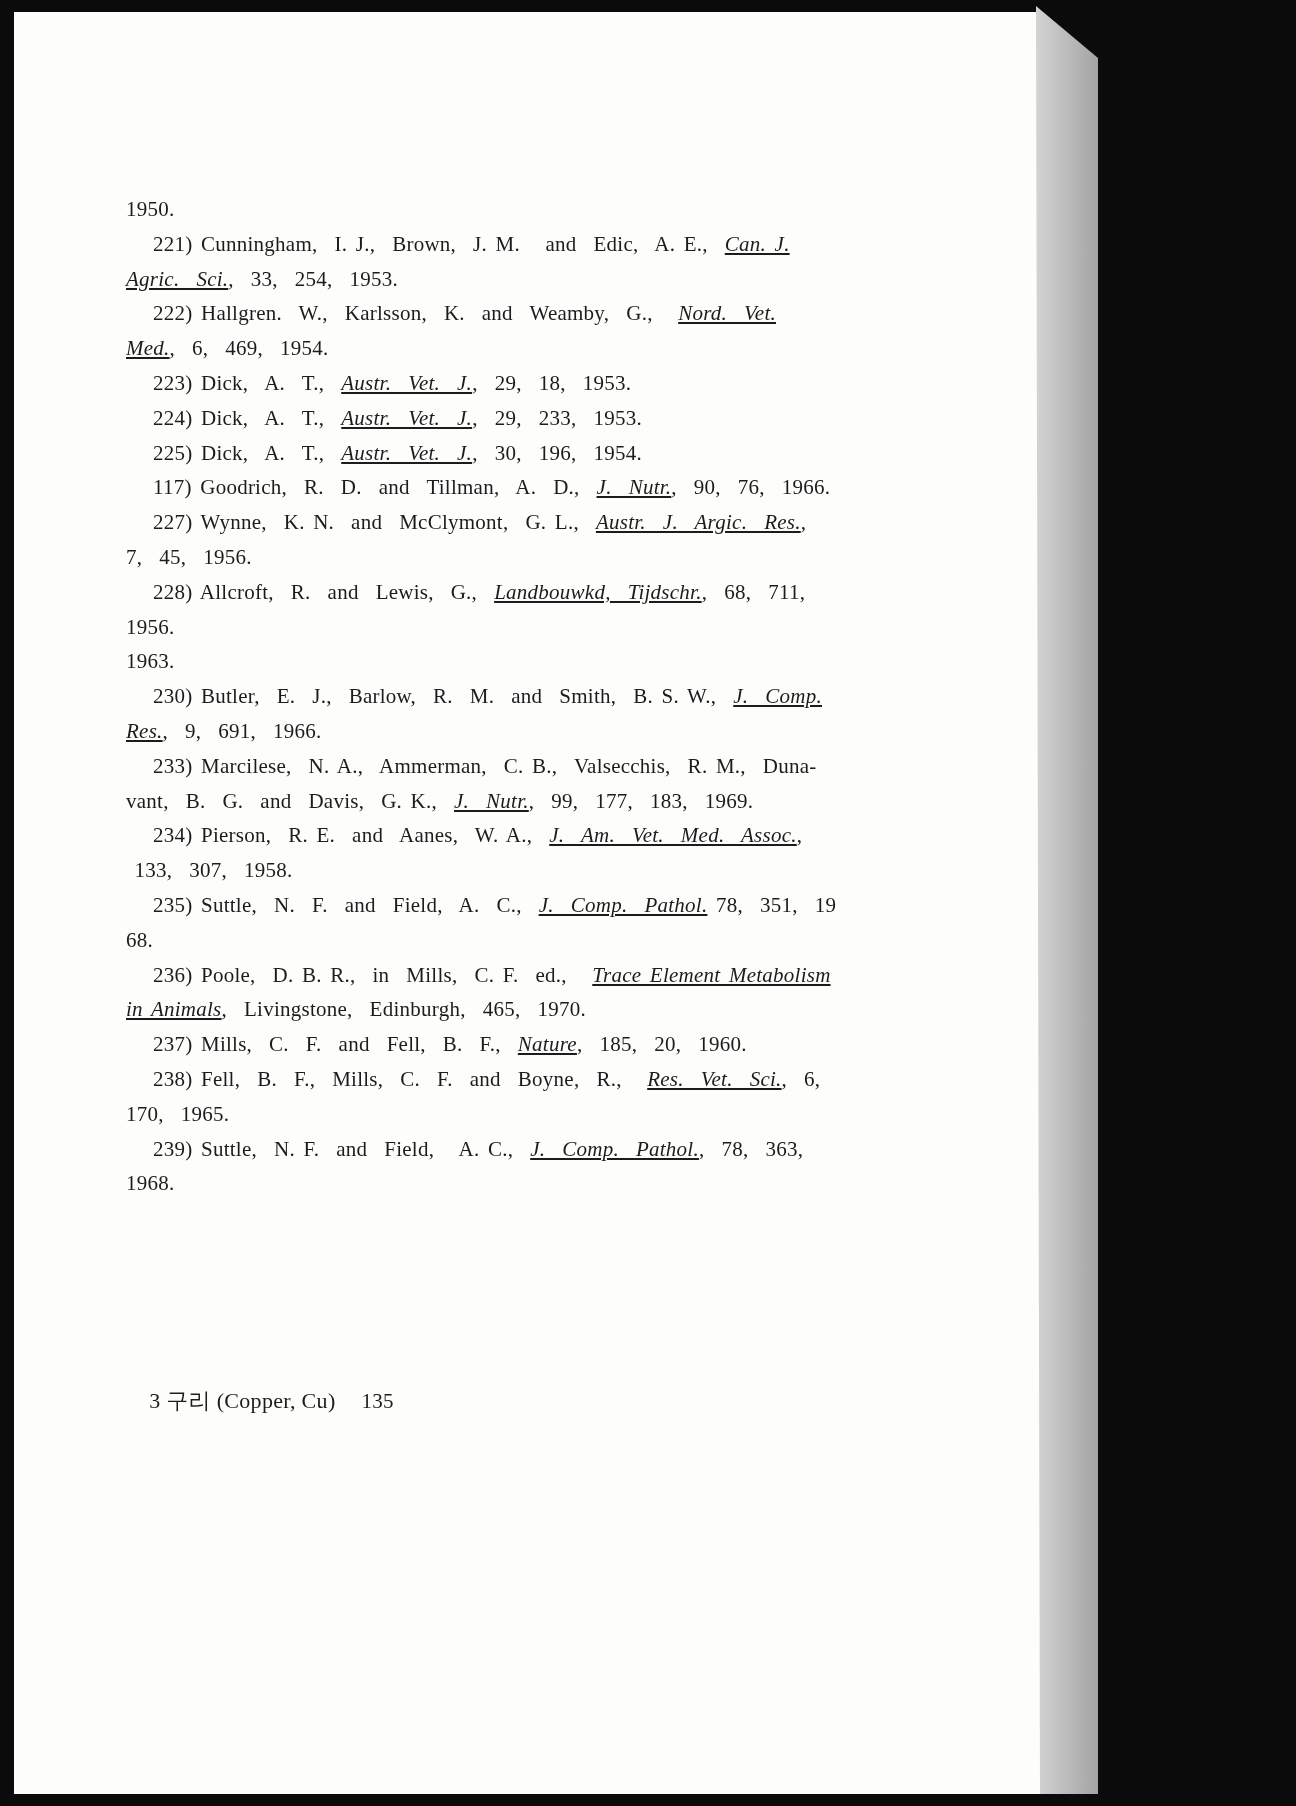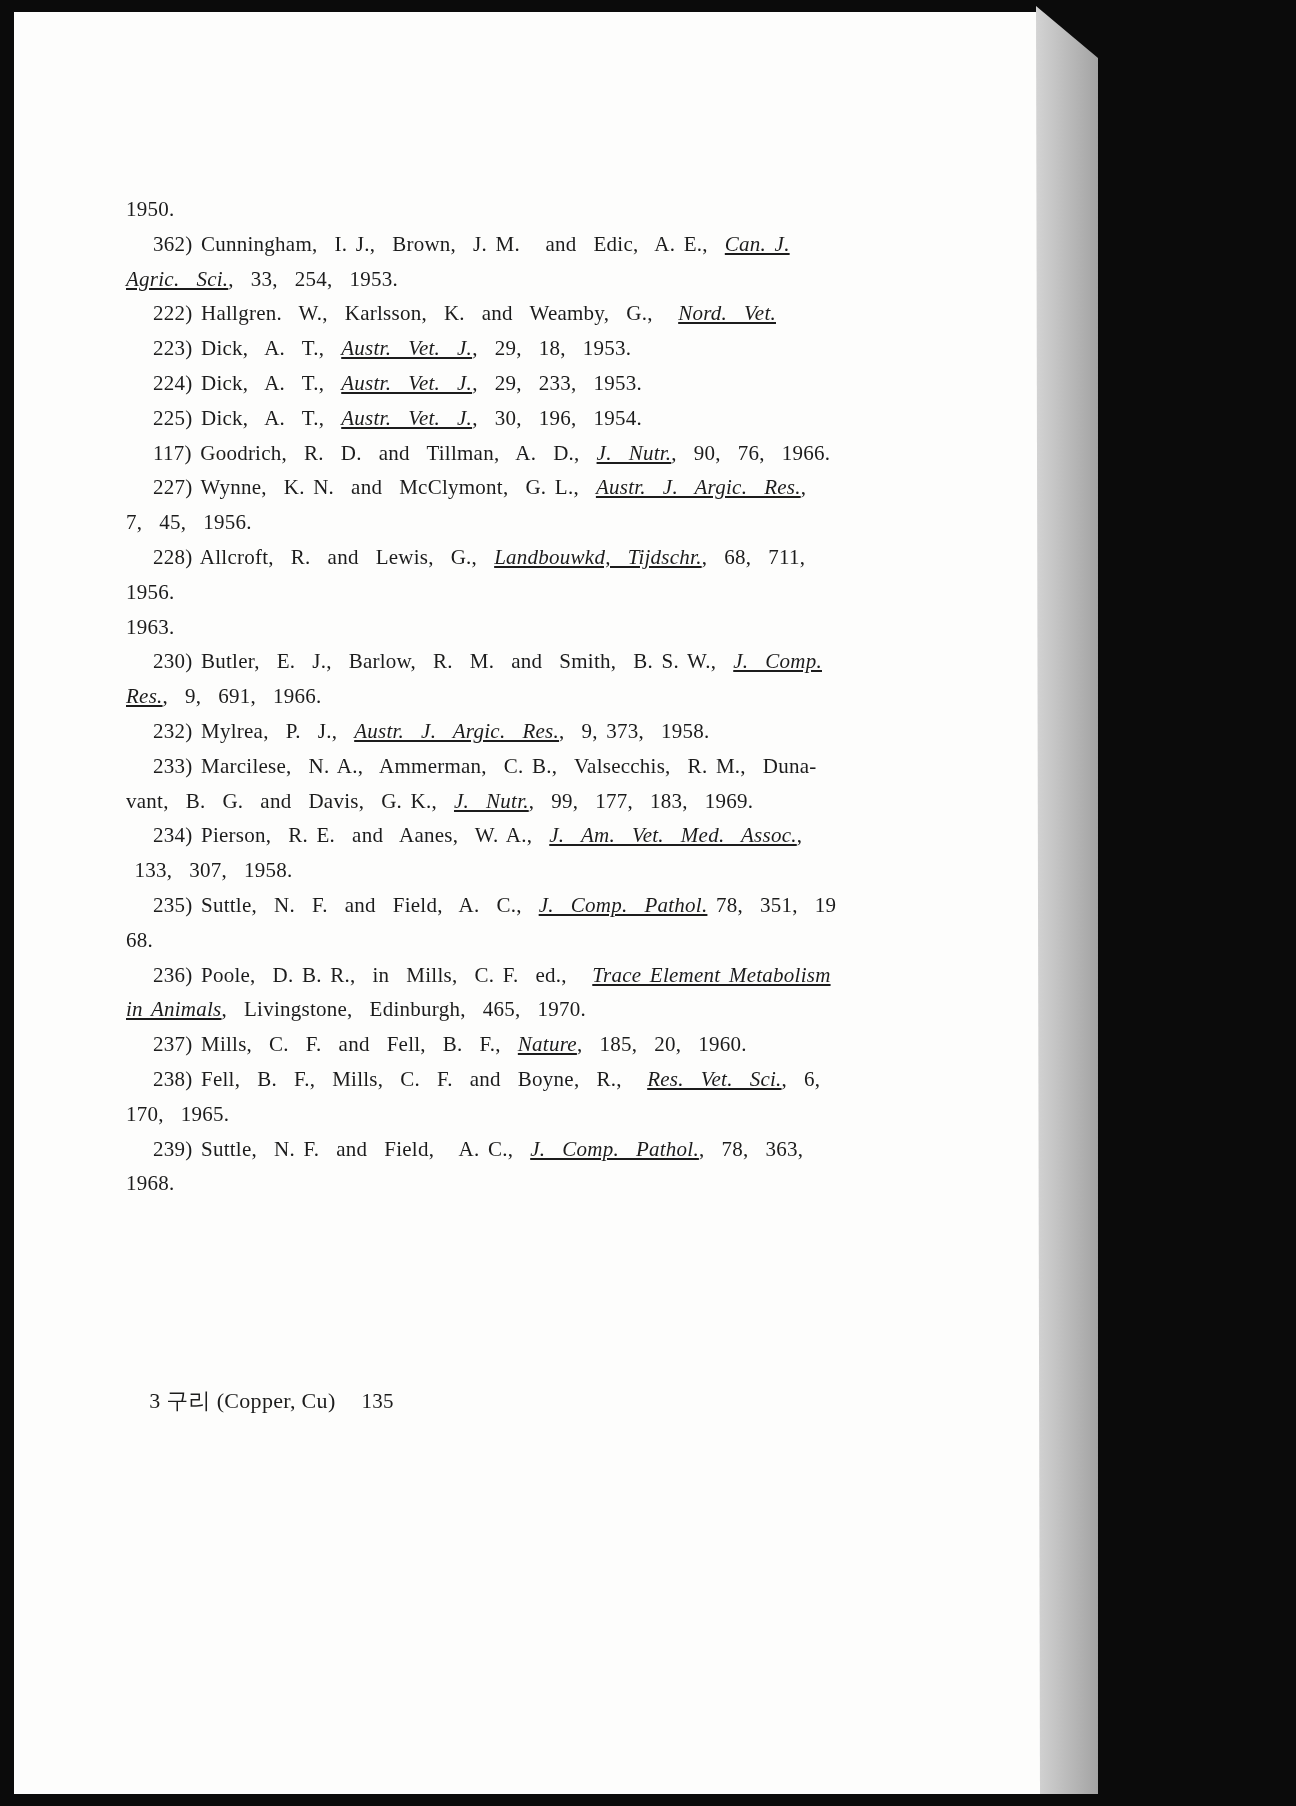--- a/index.html
+++ b/index.html
@@ -73,35 +73,35 @@
 </style>
 </head>
 <body>
 
 <div class="scan">
   <div class="sheet"></div>
   <div class="fore-edge"></div>
 
   <div class="textblock">
       <div class="line"><span>1950.</span></div>
-      <div class="line indent"><span>362) Cunningham,  I. J.,  Brown,  J. M.   and  Edic,  A. E.,  </span><span class="it">Can. J.</span></div>
+      <div class="line indent"><span>221) Cunningham,  I. J.,  Brown,  J. M.   and  Edic,  A. E.,  </span><span class="it">Can. J.</span></div>
       <div class="line"><span class="it">Agric.  Sci.</span><span>,  33,  254,  1953.</span></div>
       <div class="line indent"><span>222) Hallgren.  W.,  Karlsson,  K.  and  Weamby,  G.,   </span><span class="it">Nord.  Vet.</span></div>
+      <div class="line"><span class="it">Med.</span><span>,  6,  469,  1954.</span></div>
       <div class="line indent"><span>223) Dick,  A.  T.,  </span><span class="it">Austr.  Vet.  J.</span><span>,  29,  18,  1953.</span></div>
       <div class="line indent"><span>224) Dick,  A.  T.,  </span><span class="it">Austr.  Vet.  J.</span><span>,  29,  233,  1953.</span></div>
       <div class="line indent"><span>225) Dick,  A.  T.,  </span><span class="it">Austr.  Vet.  J.</span><span>,  30,  196,  1954.</span></div>
       <div class="line indent"><span>117) Goodrich,  R.  D.  and  Tillman,  A.  D.,  </span><span class="it">J.  Nutr.</span><span>,  90,  76,  1966.</span></div>
       <div class="line indent"><span>227) Wynne,  K. N.  and  McClymont,  G. L.,  </span><span class="it">Austr.  J.  Argic.  Res.</span><span>,</span></div>
       <div class="line"><span>7,  45,  1956.</span></div>
       <div class="line indent"><span>228) Allcroft,  R.  and  Lewis,  G.,  </span><span class="it">Landbouwkd,  Tijdschr.</span><span>,  68,  711,</span></div>
       <div class="line"><span>1956.</span></div>
       <div class="line"><span>1963.</span></div>
       <div class="line indent"><span>230) Butler,  E.  J.,  Barlow,  R.  M.  and  Smith,  B. S. W.,  </span><span class="it">J.  Comp.</span></div>
       <div class="line"><span class="it">Res.</span><span>,  9,  691,  1966.</span></div>
-      <div class="line indent"><span>232) Mylrea,  P.  J.,  </span><span class="it">Austr.  J.  Argic.  Res.</span><span>,  9, 373,  1958.</span></div>
       <div class="line indent"><span>233) Marcilese,  N. A.,  Ammerman,  C. B.,  Valsecchis,  R. M.,  Duna-</span></div>
       <div class="line"><span>vant,  B.  G.  and  Davis,  G. K.,  </span><span class="it">J.  Nutr.</span><span>,  99,  177,  183,  1969.</span></div>
       <div class="line indent"><span>234) Pierson,  R. E.  and  Aanes,  W. A.,  </span><span class="it">J.  Am.  Vet.  Med.  Assoc.</span><span>,</span></div>
       <div class="line"><span> 133,  307,  1958.</span></div>
       <div class="line indent"><span>235) Suttle,  N.  F.  and  Field,  A.  C.,  </span><span class="it">J.  Comp.  Pathol.</span><span> 78,  351,  19</span></div>
       <div class="line"><span>68.</span></div>
       <div class="line indent"><span>236) Poole,  D. B. R.,  in  Mills,  C. F.  ed.,   </span><span class="it">Trace Element Metabolism</span></div>
       <div class="line"><span class="it">in Animals</span><span>,  Livingstone,  Edinburgh,  465,  1970.</span></div>
       <div class="line indent"><span>237) Mills,  C.  F.  and  Fell,  B.  F.,  </span><span class="it">Nature</span><span>,  185,  20,  1960.</span></div>
       <div class="line indent"><span>238) Fell,  B.  F.,  Mills,  C.  F.  and  Boyne,  R.,   </span><span class="it">Res.  Vet.  Sci.</span><span>,  6,</span></div>

